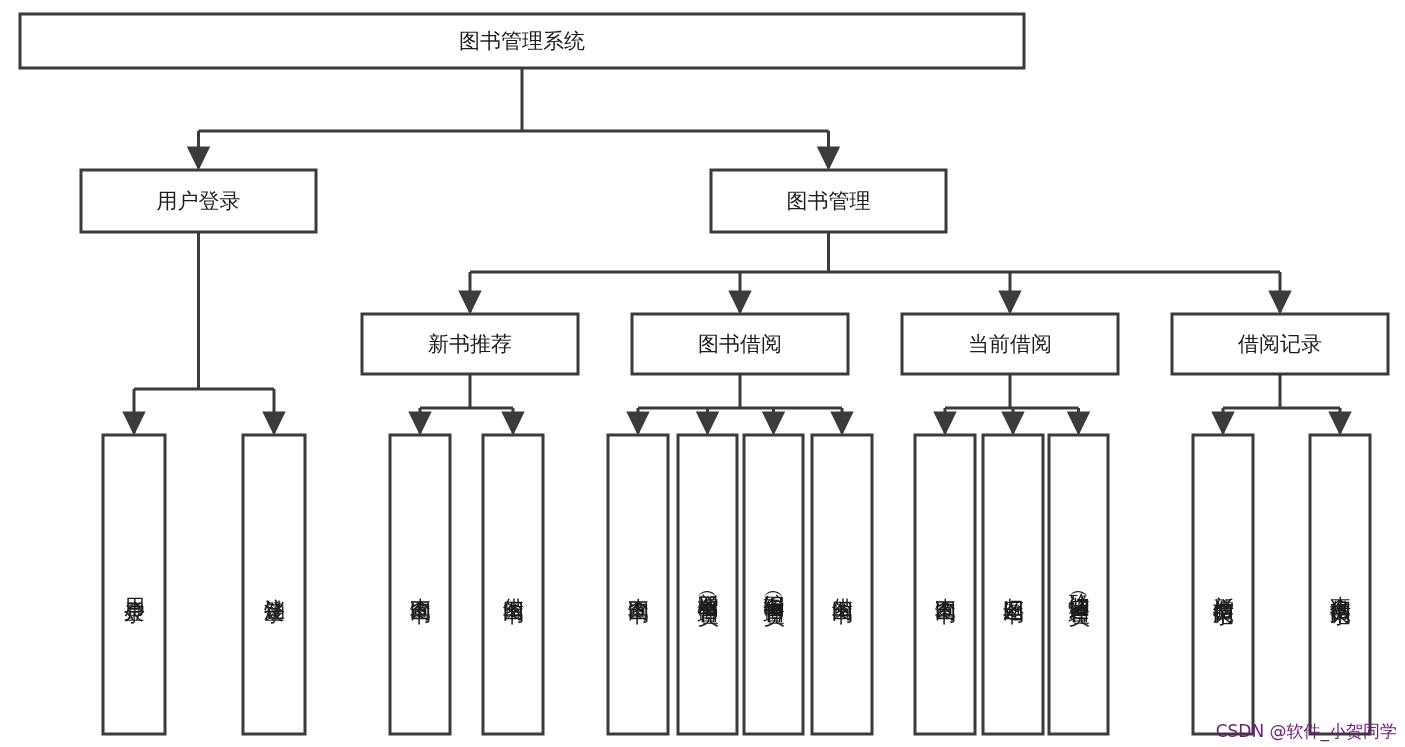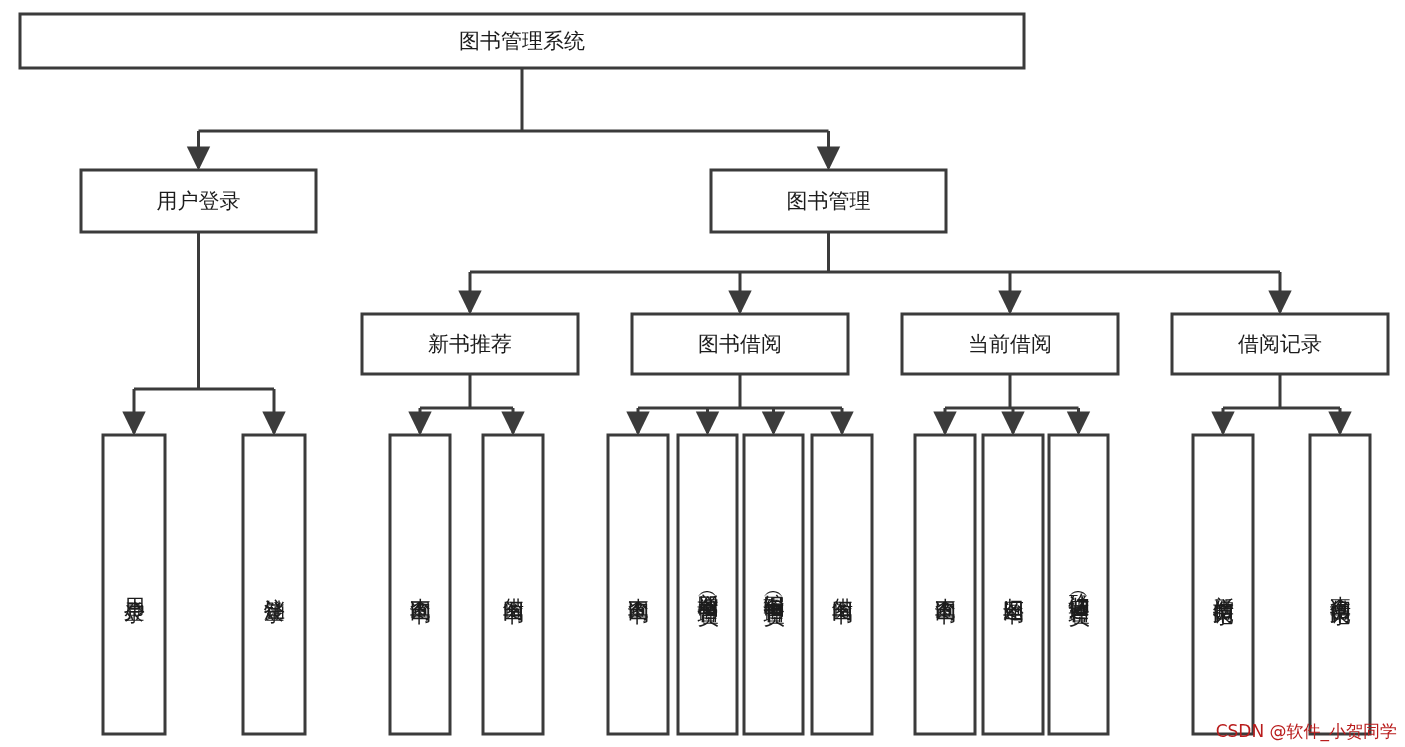--- a/index.html
+++ b/index.html
@@ -60,21 +60,21 @@
     color: #1c1c1c;
     letter-spacing: 2px;
     white-space: nowrap;
   }
   .watermark {
     position: absolute;
     right: 8px;
     bottom: 4px;
     font-family: "DejaVu Sans", "Liberation Sans", sans-serif;
     font-size: 17px;
-    color: #b91c1c;
+    color: #701a75;
     white-space: nowrap;
     pointer-events: none;
     text-align: right;
   }
 </style>
 </head>
 <body>
 
 <div id="diagram-root">
 

